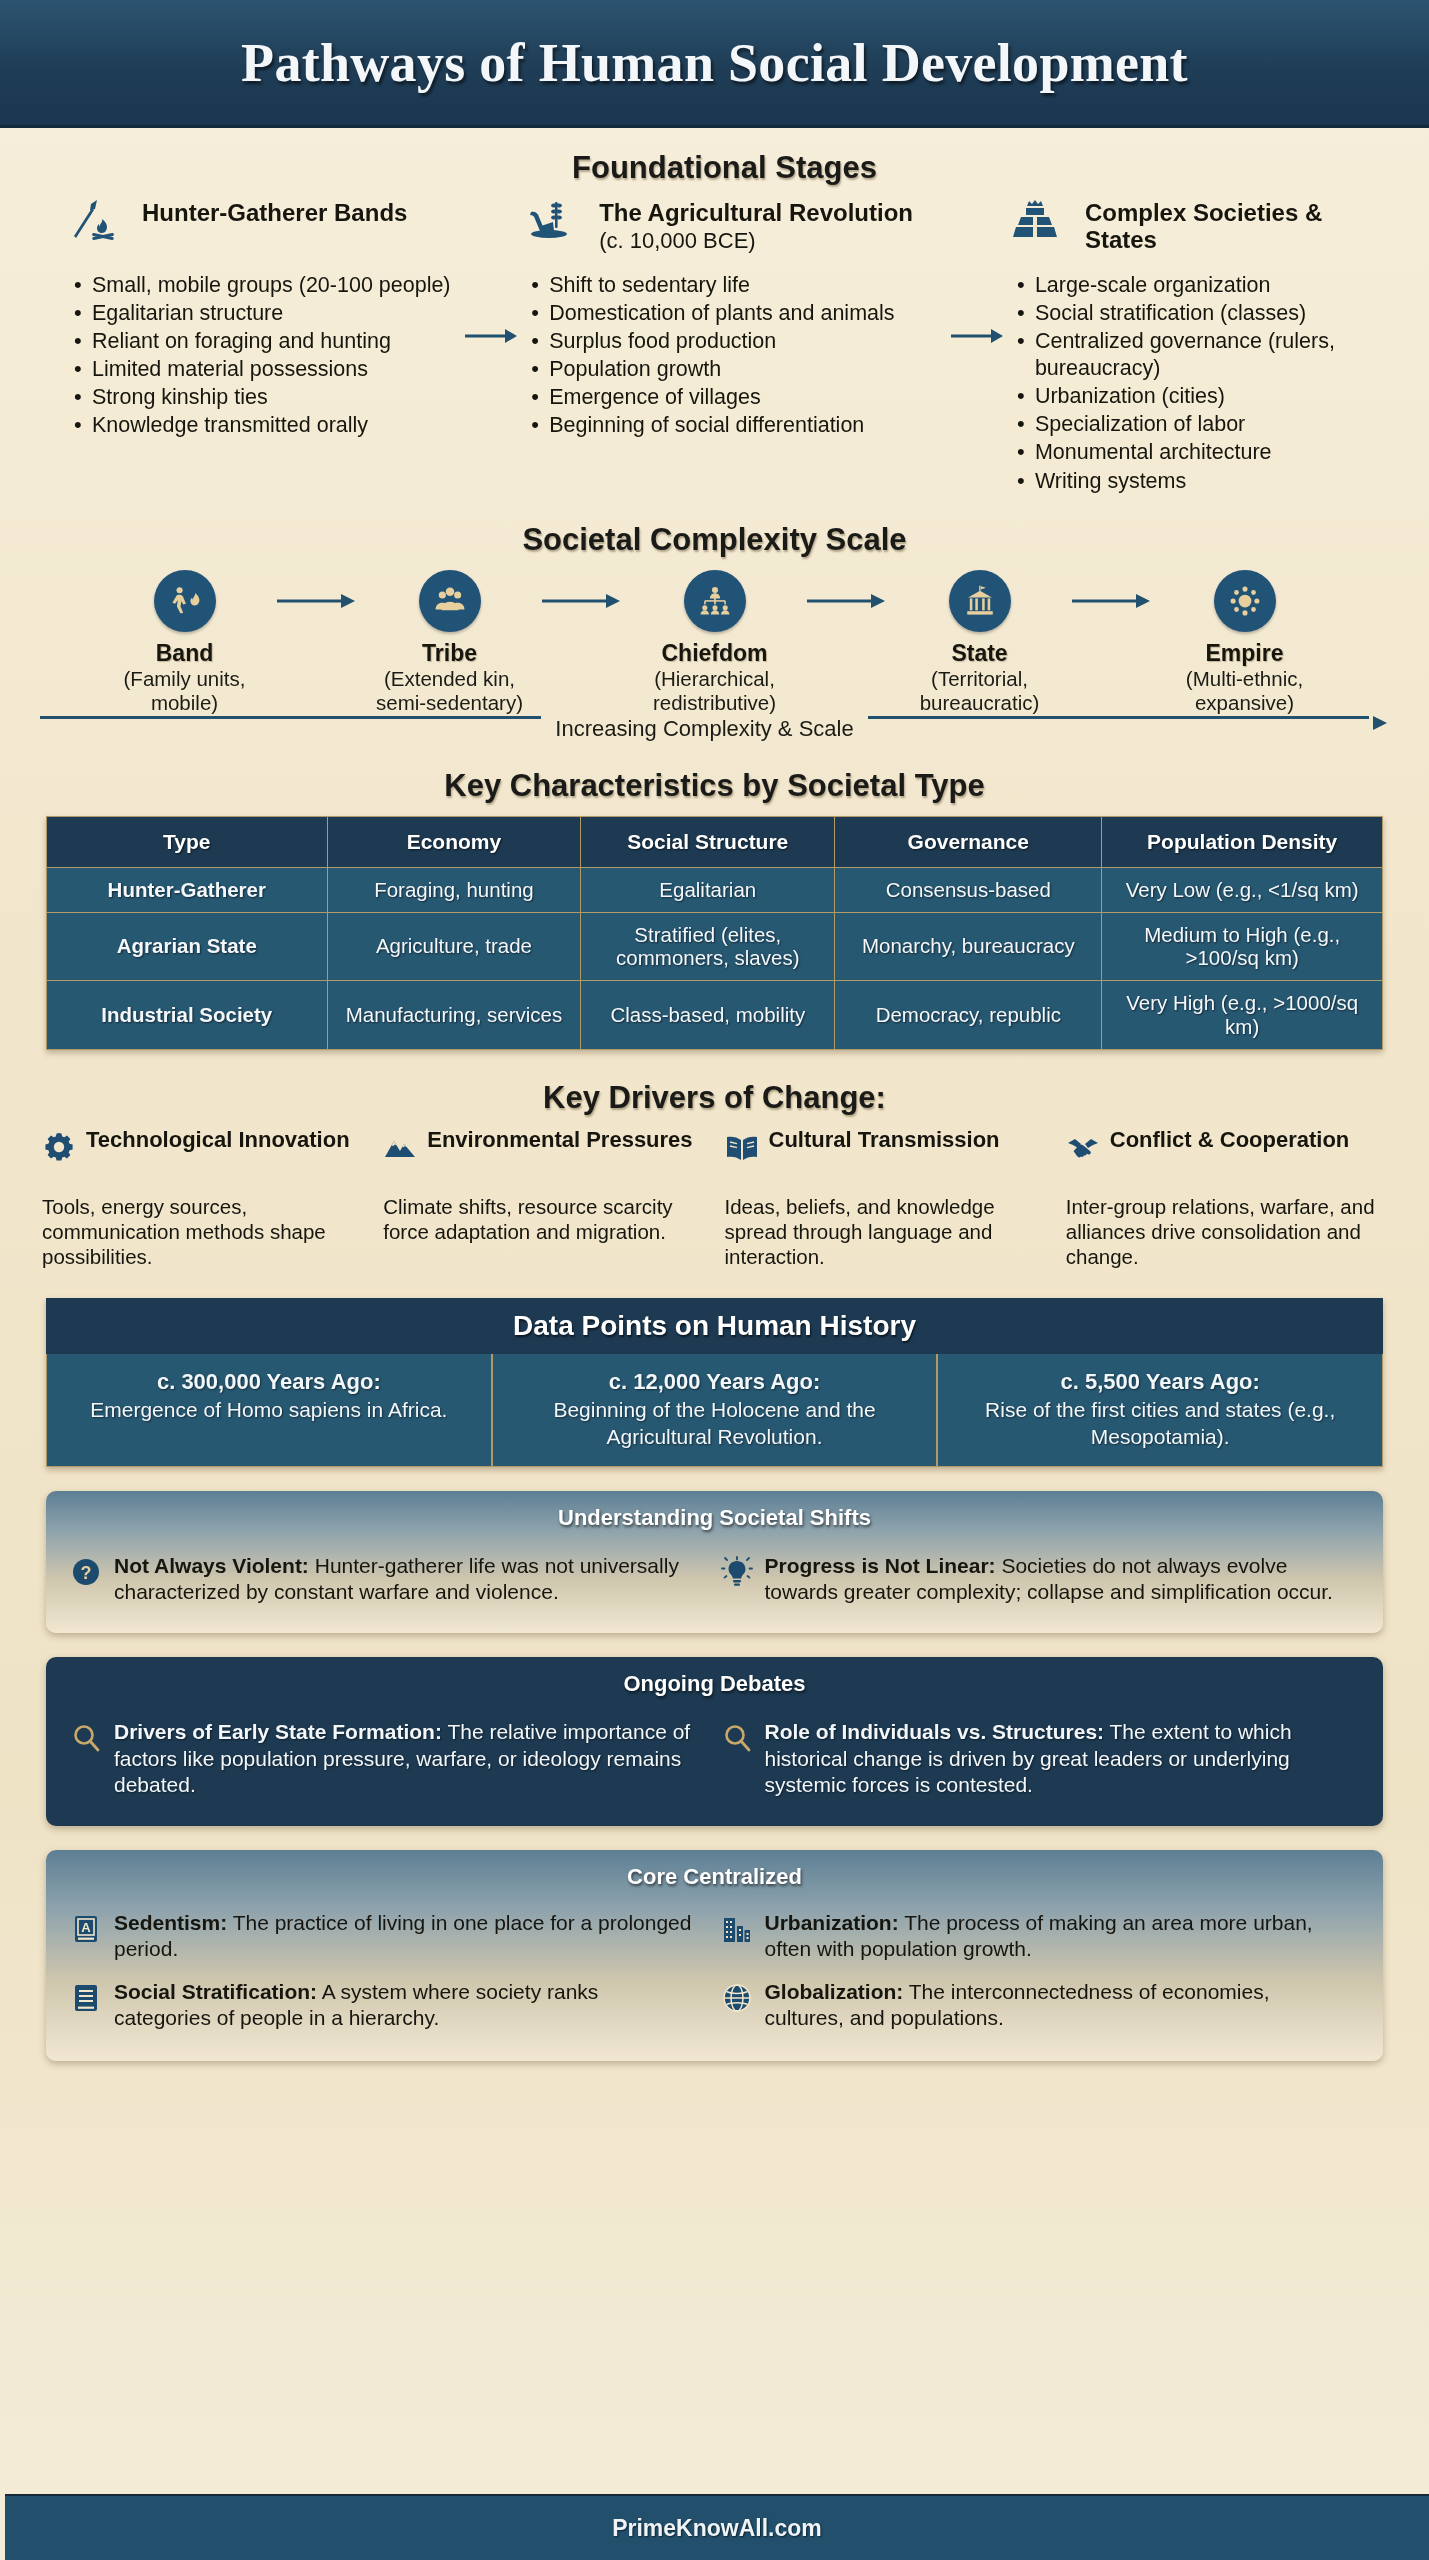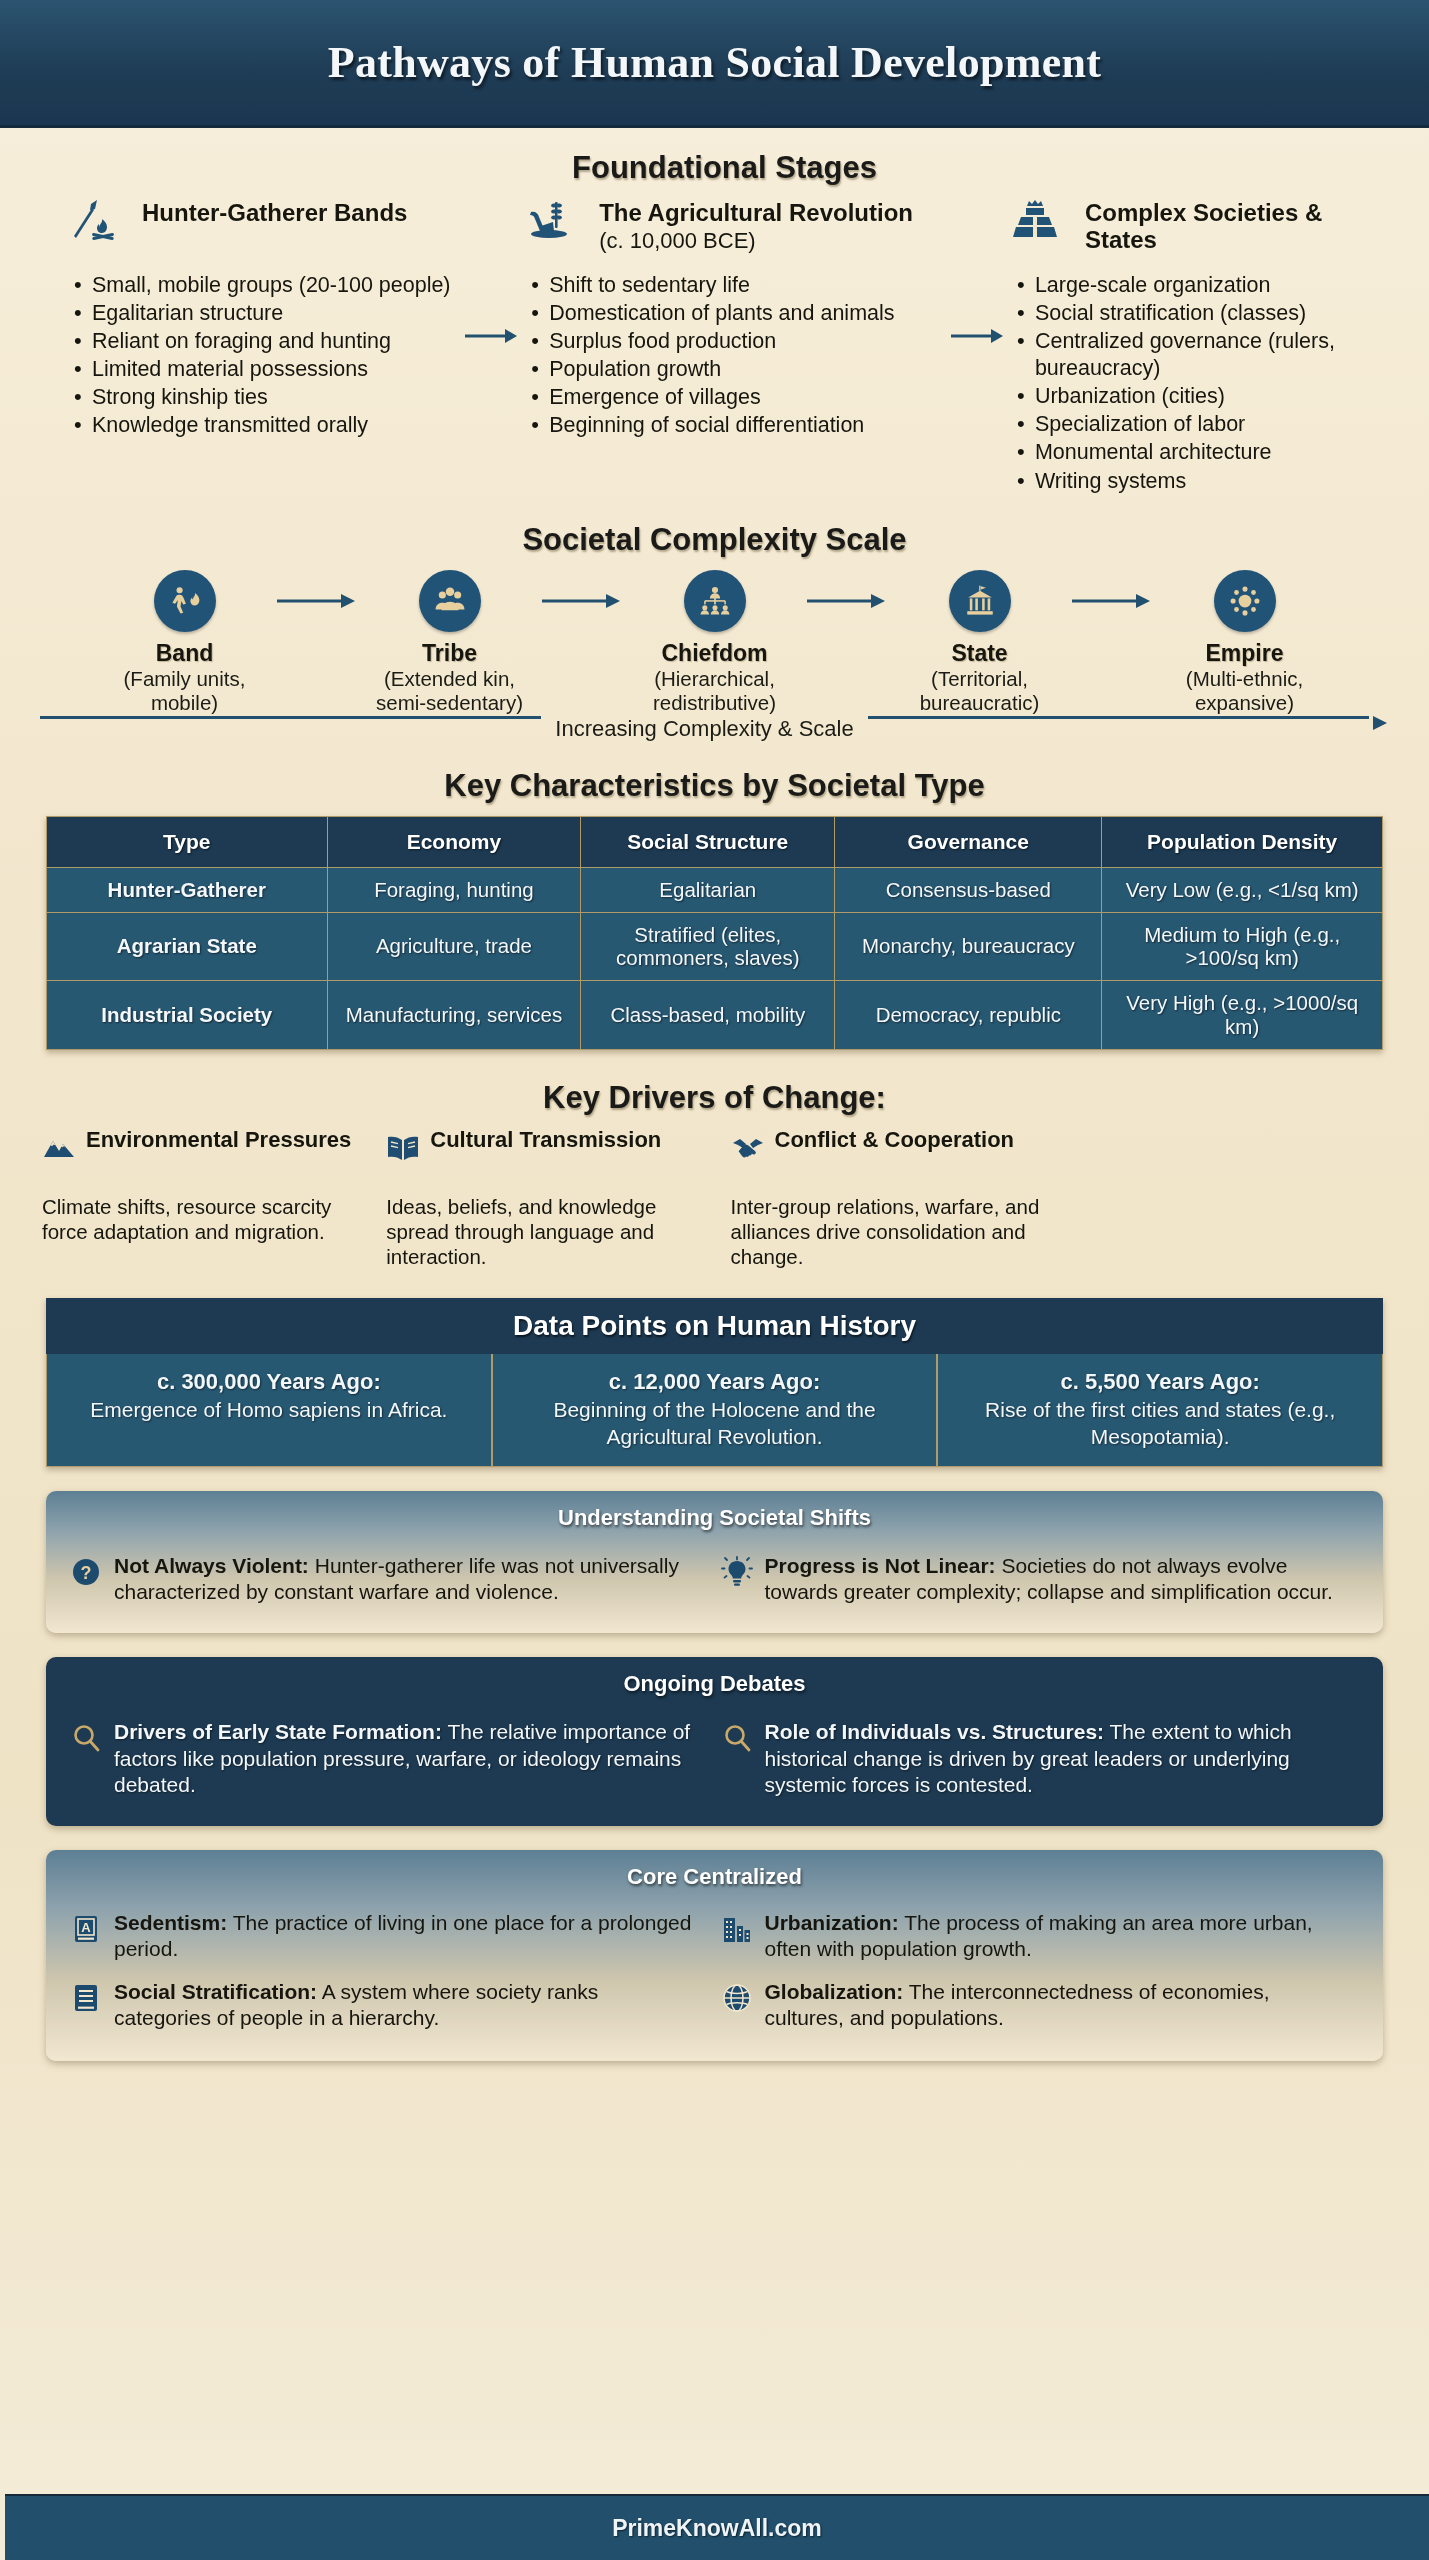--- a/index.html
+++ b/index.html
@@ -25,21 +25,21 @@
     height: 128px;
     background: linear-gradient(180deg, #2c5470 0%, #1f3d56 55%, #1b3650 100%);
     display: flex;
     align-items: center;
     justify-content: center;
     border-bottom: 3px solid #14293c;
   }
   .header-title {
     font-family: "Liberation Serif", serif;
     font-weight: bold;
-    font-size: 44px;
+    font-size: 54px;
     color: #f4f7fa;
     letter-spacing: .3px;
     text-shadow: 2px 3px 3px rgba(0,0,0,.55);
   }
 
   
   .sec-title {
     text-align: center;
     font-weight: bold;
     font-size: 31px;
@@ -515,20 +515,32 @@
           <td>Very High (e.g., &gt;1000/sq km)</td>
         </tr>
       </tbody>
     </table>
   </div>
 
   <div class="drivers-wrap">
     <div class="sec-title">Key Drivers of Change:</div>
     <div class="drivers-row">
 
+      <div class="driver">
+        <div class="driver-head">
+          <span class="driver-icon">
+            <svg viewBox="0 0 34 34" width="34" height="34">
+              <path fill="#1f4e72" d="M17 3l2.4.4.8 3 2.2.9 2.6-1.7 3.4 3.4-1.7 2.6.9 2.2 3 .8v4.8l-3 .8-.9 2.2 1.7 2.6-3.4 3.4-2.6-1.7-2.2.9-.8 3h-4.8l-.8-3-2.2-.9-2.6 1.7-3.4-3.4 1.7-2.6-.9-2.2-3-.8v-4.8l3-.8.9-2.2-1.7-2.6 3.4-3.4 2.6 1.7 2.2-.9.8-3z"></path>
+              <circle cx="17" cy="17" r="5.2" fill="#f2e7cd"></circle>
+            </svg>
+          </span>
+          <h4>Technological Innovation</h4>
+        </div>
+        <p>Tools, energy sources, communication methods shape possibilities.</p>
+      </div>
 
       <div class="driver">
         <div class="driver-head">
           <span class="driver-icon">
             <svg viewBox="0 0 34 34" width="34" height="34">
               <path fill="#1f4e72" d="M2 27 L11 11 L17 21 L21 14 L32 27 Z"></path>
               <path fill="#f2e7cd" d="M8.6 15.6 L11 11 L13.6 15.6 L11.8 14.6 L10.2 16 Z"></path>
               <path fill="#f2e7cd" d="M19.4 16.4 L21 14 L23 17 L21.6 16.2 L20.4 17.2 Z"></path>
             </svg>
           </span>

